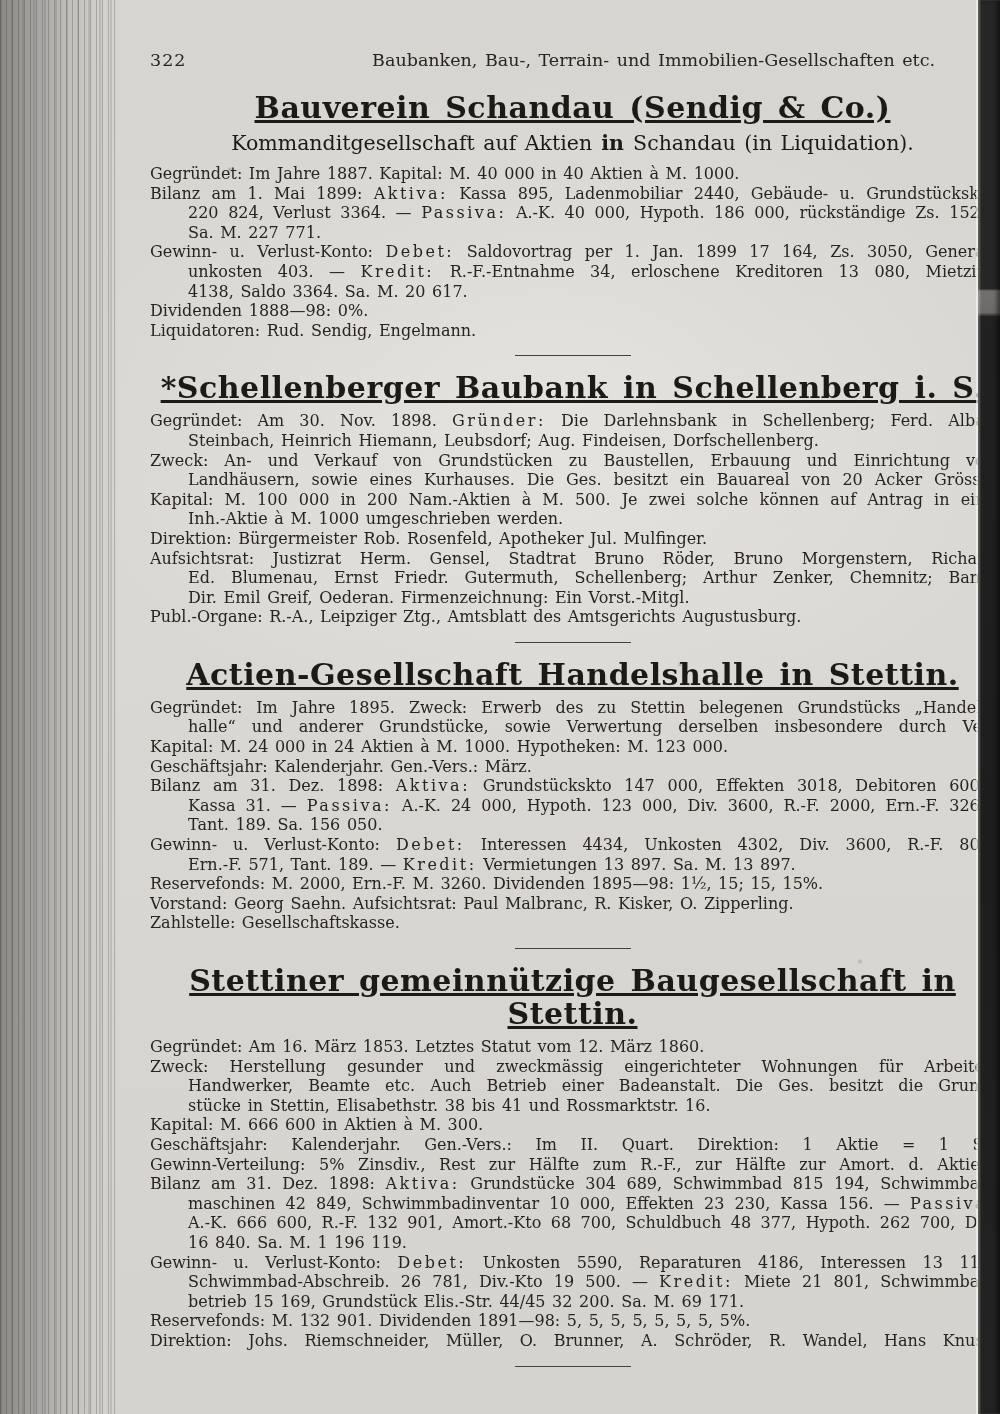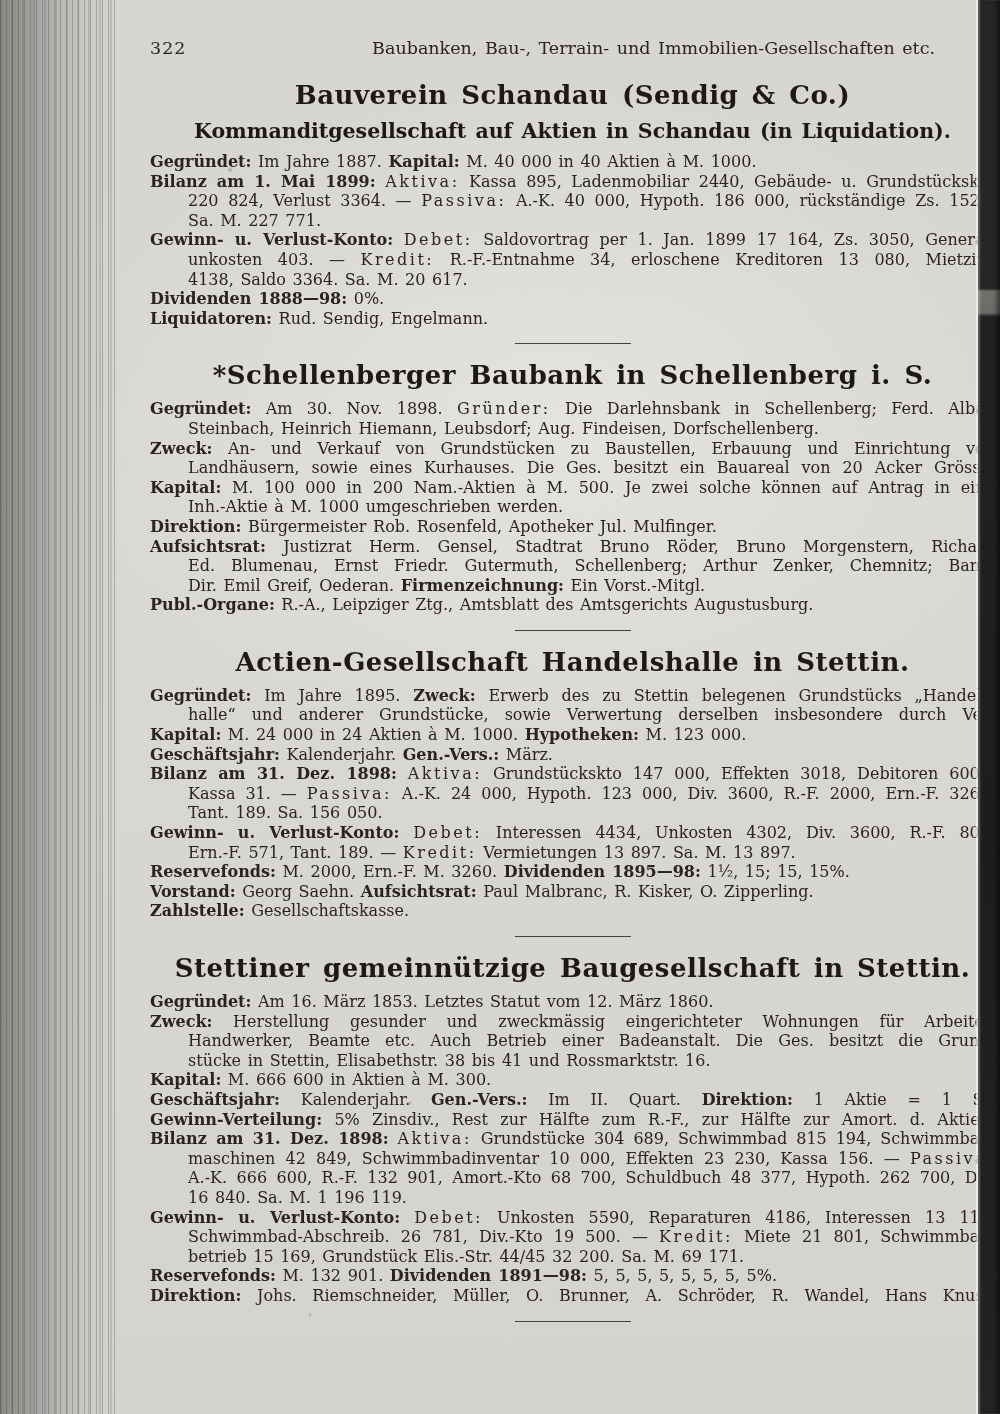--- a/index.html
+++ b/index.html
@@ -34,37 +34,37 @@
       #71706d 20.6%, #6b6a67 22.1%,
       #212121 22.4%, #1d1d1d 60%, #232323 100%);
     box-shadow:inset 2px 0 2px rgba(255,255,255,0.28), inset -3px 0 4px rgba(0,0,0,0.5);
   }
   .edge::before{
     content:"";position:absolute;left:-2px;top:0;width:2px;height:100%;
     background:rgba(245,244,240,0.7);
   }
   .content{position:absolute;left:150px;top:38px;width:845px;z-index:2;}
   .pagehead{display:flex;align-items:baseline;font-size:17.5px;margin-bottom:21px;}
-  .pagenum{width:130px;letter-spacing:1px;}
+  .pagenum{width:130px;letter-spacing:1px;margin-top:12px;}
   .runtitle{flex:1;text-align:right;margin-right:60px;word-spacing:2px;}
   .title{
-    text-align:center;font-size:26px;font-weight:bold;color:#1d1916;
-    margin:0 0 7px;letter-spacing:0.5px;word-spacing:4px;line-height:33px;
+    text-align:center;font-size:30px;font-weight:bold;color:#1d1916;
+    margin:0 0 7px;letter-spacing:0.5px;word-spacing:4px;line-height:33px;text-decoration:underline;
   }
   .subtitle{
     text-align:center;font-size:20.5px;font-weight:bold;color:#1d1916;
     margin:0 0 9px;line-height:24px;word-spacing:2px;
   }
   .subtitle .p{font-weight:bold;}
   .line{
     font-size:16px;line-height:19.6px;text-align:justify;word-spacing:1.5px;
   }
   .line.fill{text-align-last:justify;}
   .line.ind{padding-left:38px;}
-  .b{font-weight:bold;}
+  .b{font-weight:normal;}
   .sp{letter-spacing:2.5px;}
   .rule{width:116px;height:0;border-top:1.3px solid #45413c;margin:15px auto 15px;}
   .entry{margin:0;}
 </style>
 </head>
 <body>
 
 <div class="scan">
   <div class="binding"></div>
   <div class="edge"></div>

